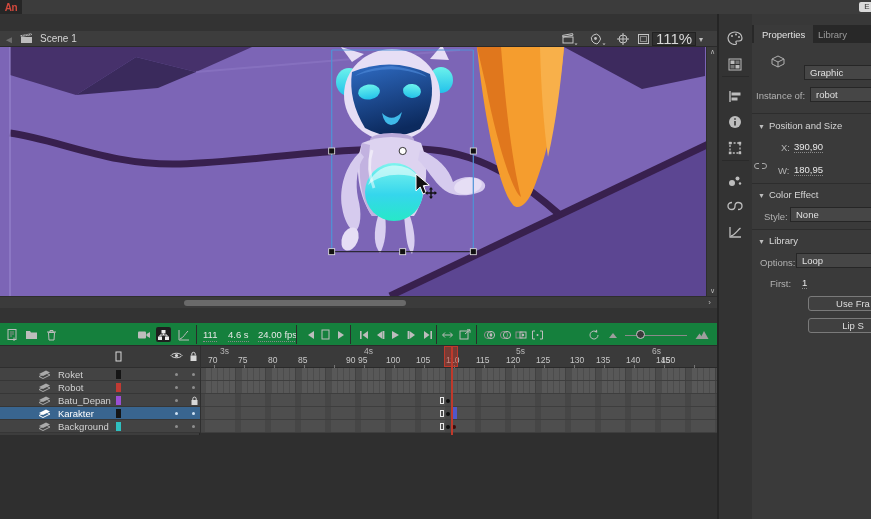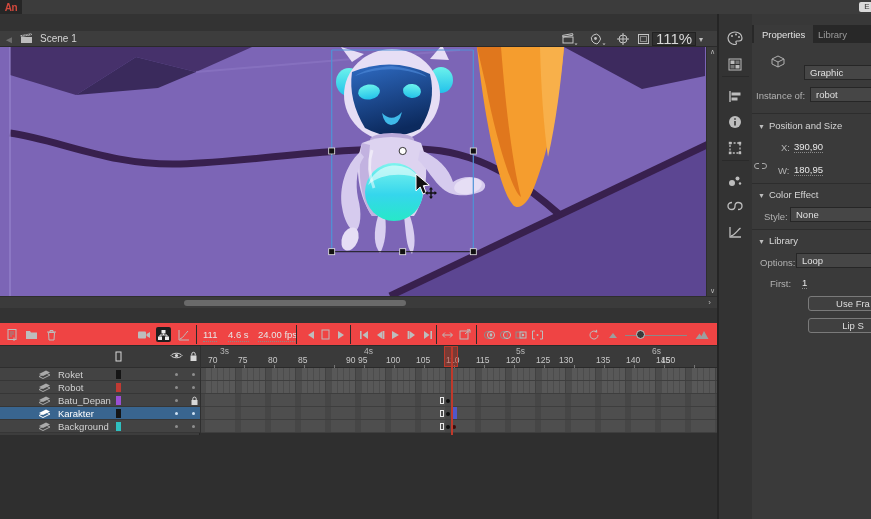--- a/index.html
+++ b/index.html
@@ -41,21 +41,21 @@
   #hscroll { left:0; top:296px; width:717px; height:12px; background:#3b3b3b; border-top:1px solid #2e2e2e; z-index:5; }
   #hthumb { position:absolute; left:184px; top:3px; width:222px; height:6px; background:#6a6a6a; border-radius:3px; }
   #hscroll .chev { position:absolute; right:6px; top:1px; color:#b9b9b9; font-size:8px; }
 
   
   #tl-tabs { left:0; top:308px; width:717px; height:15px; background:#232323; z-index:10; }
   #tab-timeline { position:absolute; left:0; top:0; height:15px; background:#3a3a3a; color:#e2e2e2; font-size:9.5px;
                   font-weight:bold; padding:2px 9px 0; }
   #tab-output { position:absolute; left:58px; top:0; height:15px; color:#9a9a9a; font-size:9.5px; padding:2px 9px 0; }
   #tl-menu { position:absolute; left:703px; top:2px; color:#a8a8a8; font-size:9px; }
-  #tl-toolbar { left:0; top:323px; width:717px; height:23px; background:#ef4444; border-bottom:1px solid #2b2b2b; z-index:10;text-align:right; }
+  #tl-toolbar { left:0; top:323px; width:717px; height:23px; background:#15803d; border-bottom:1px solid #2b2b2b; z-index:10;text-align:right; }
   .tbi { position:absolute; top:4px; width:15px; height:15px; display:flex; align-items:center; justify-content:center; }
   .tbi.active { background:#1f1f1f; border-radius:2px; }
   .vsep { position:absolute; top:2px; width:1px; height:19px; background:#2b2b2b; }
   .hot { position:absolute; top:6px; color:#e6e6e6; font-size:9.5px; border-bottom:1px dotted #8a8a8a; padding-bottom:1px; }
   #tl-slider-track { position:absolute; left:625px; top:12px; width:62px; height:1px; background:#8a8a8a; }
   #tl-slider-knob { position:absolute; left:636px; top:7px; width:9px; height:9px; border:1.5px solid #c9c9c9; border-radius:50%; background:#3a3a3a; }
 
   #tl-body { left:0; top:346px; width:717px; height:173px; background:#2f2f2f; z-index:8; }
   #layers-col { position:absolute; left:0; top:0; width:200px; height:89px; background:#3d3d3d; border-right:1px solid #262626; }
   #layers-header { position:absolute; left:0; top:0; width:200px; height:22px; background:#3a3a3a; border-bottom:1px solid #2e2e2e; }
@@ -519,21 +519,21 @@
           <span class="fnum" style="left: 215px;">105</span>
           <span class="ftick" style="left: 223px;"></span>
           <span class="fnum" style="left: 245px;">110</span>
           <span class="ftick" style="left: 253px;"></span>
           <span class="fnum" style="left: 275px;">115</span>
           <span class="ftick" style="left: 283px;"></span>
           <span class="fnum" style="left: 305px;">120</span>
           <span class="ftick" style="left: 313px;"></span>
           <span class="fnum" style="left: 335px; text-align: center;">125</span>
           <span class="ftick" style="left: 343px;"></span>
-          <span class="fnum" style="left: 358px;">130</span>
+          <span class="fnum" style="left: 369px;">130</span>
           <span class="ftick" style="left: 373px;"></span>
           <span class="fnum" style="left: 395px;">135</span>
           <span class="ftick" style="left: 403px;"></span>
           <span class="fnum" style="left: 425px;">140</span>
           <span class="ftick" style="left: 433px;"></span>
           <span class="fnum" style="left: 455px;">145</span>
           <span class="ftick" style="left: 463px;"></span>
           <span class="fnum" style="left: 460px;">150</span>
           <span class="ftick" style="left: 493px;"></span>
         </div>

